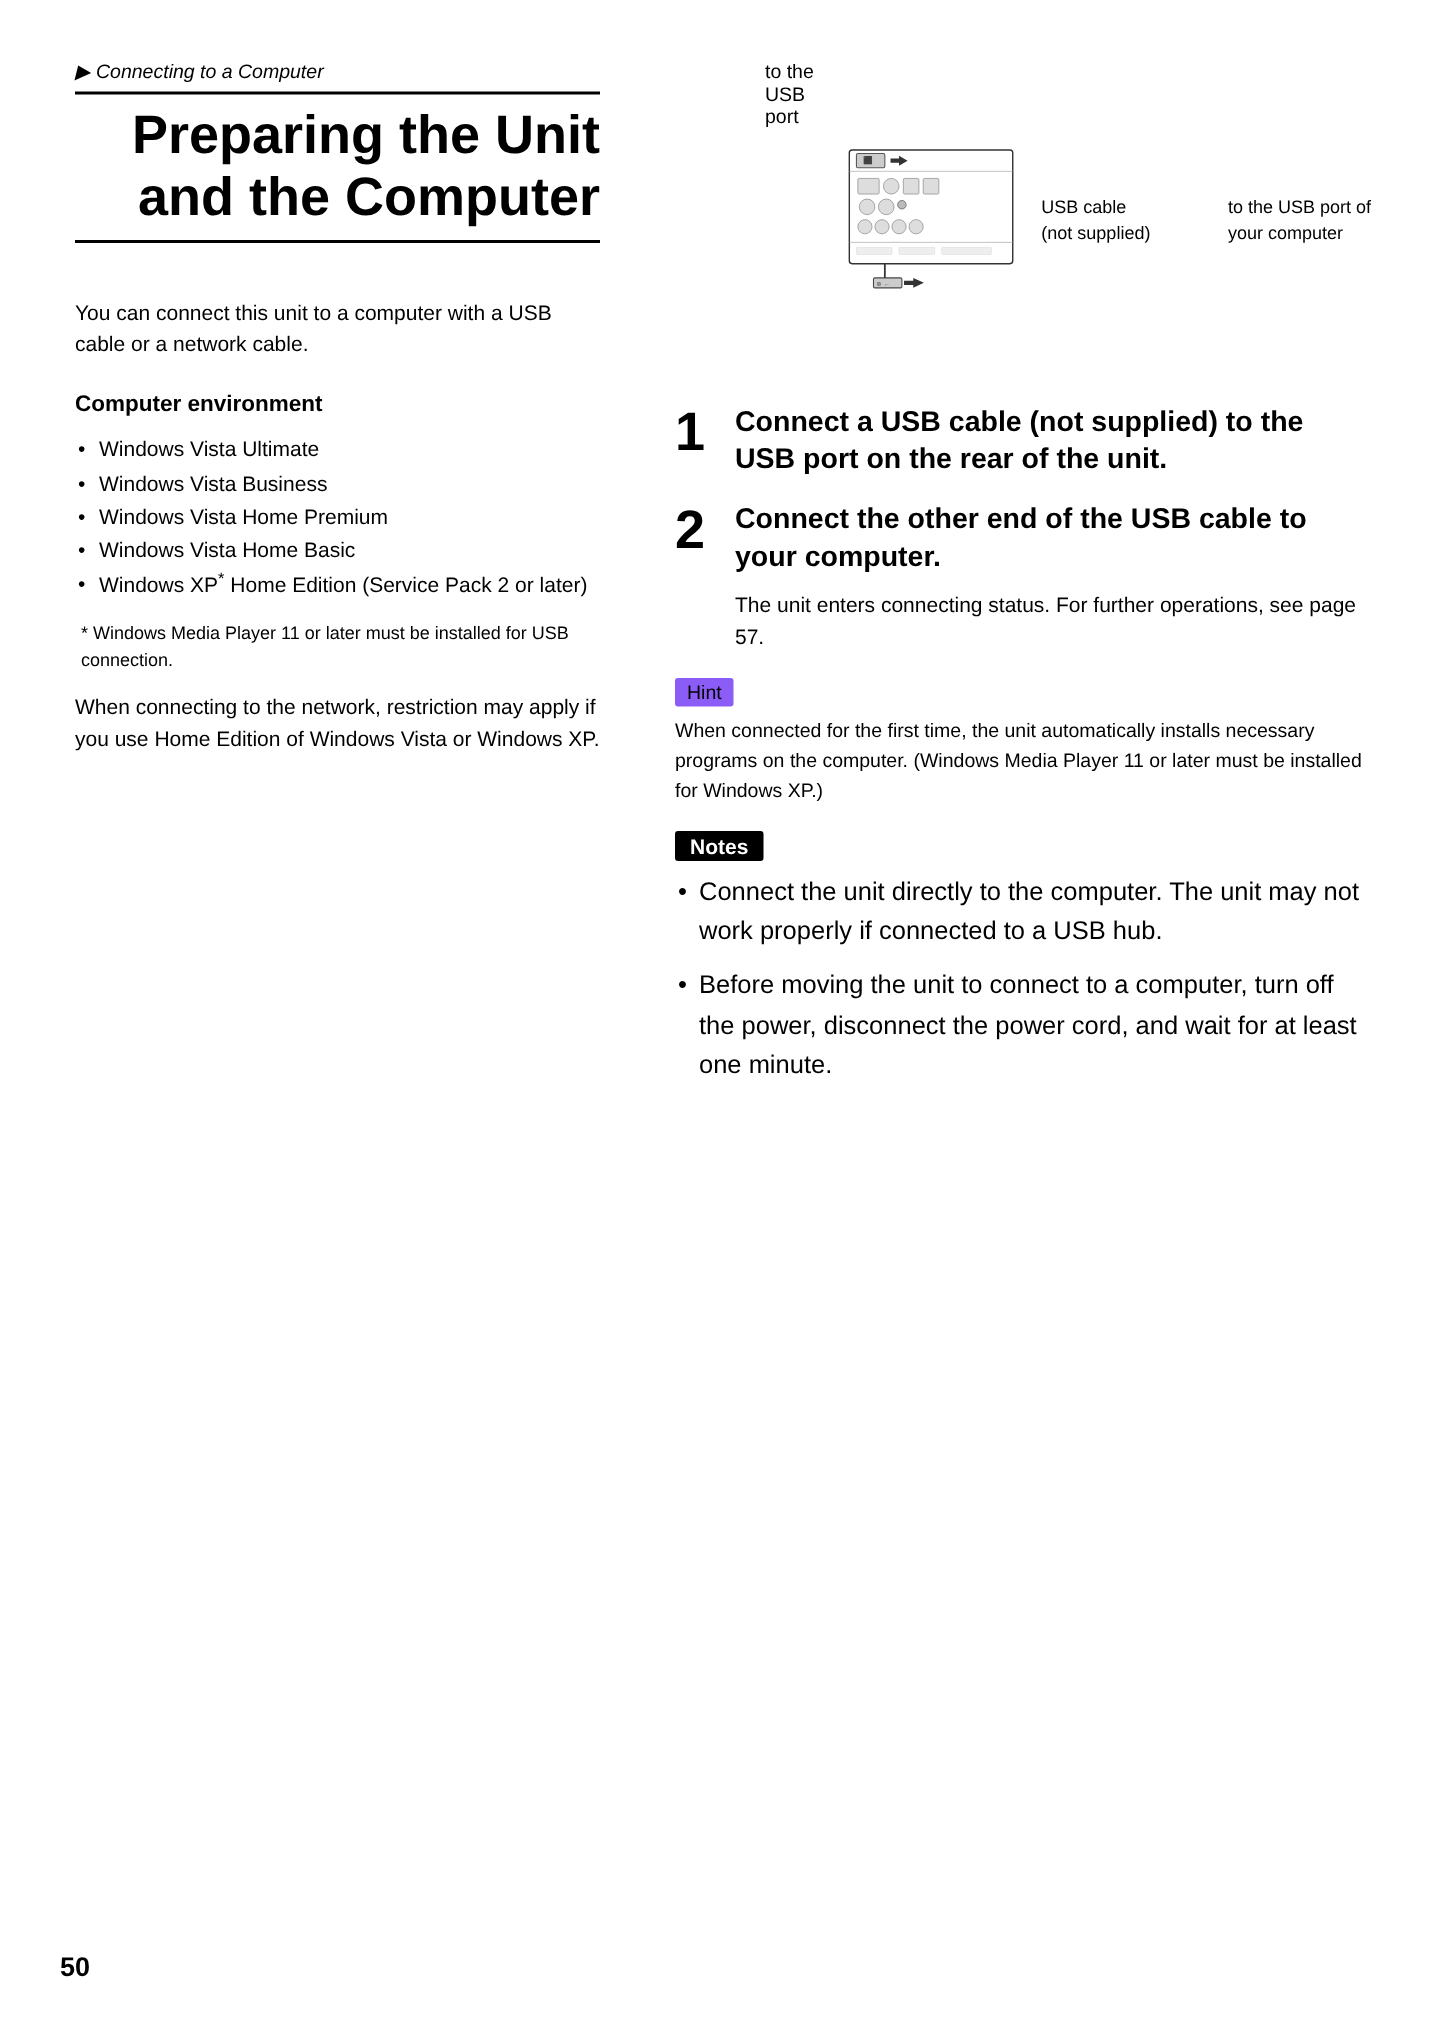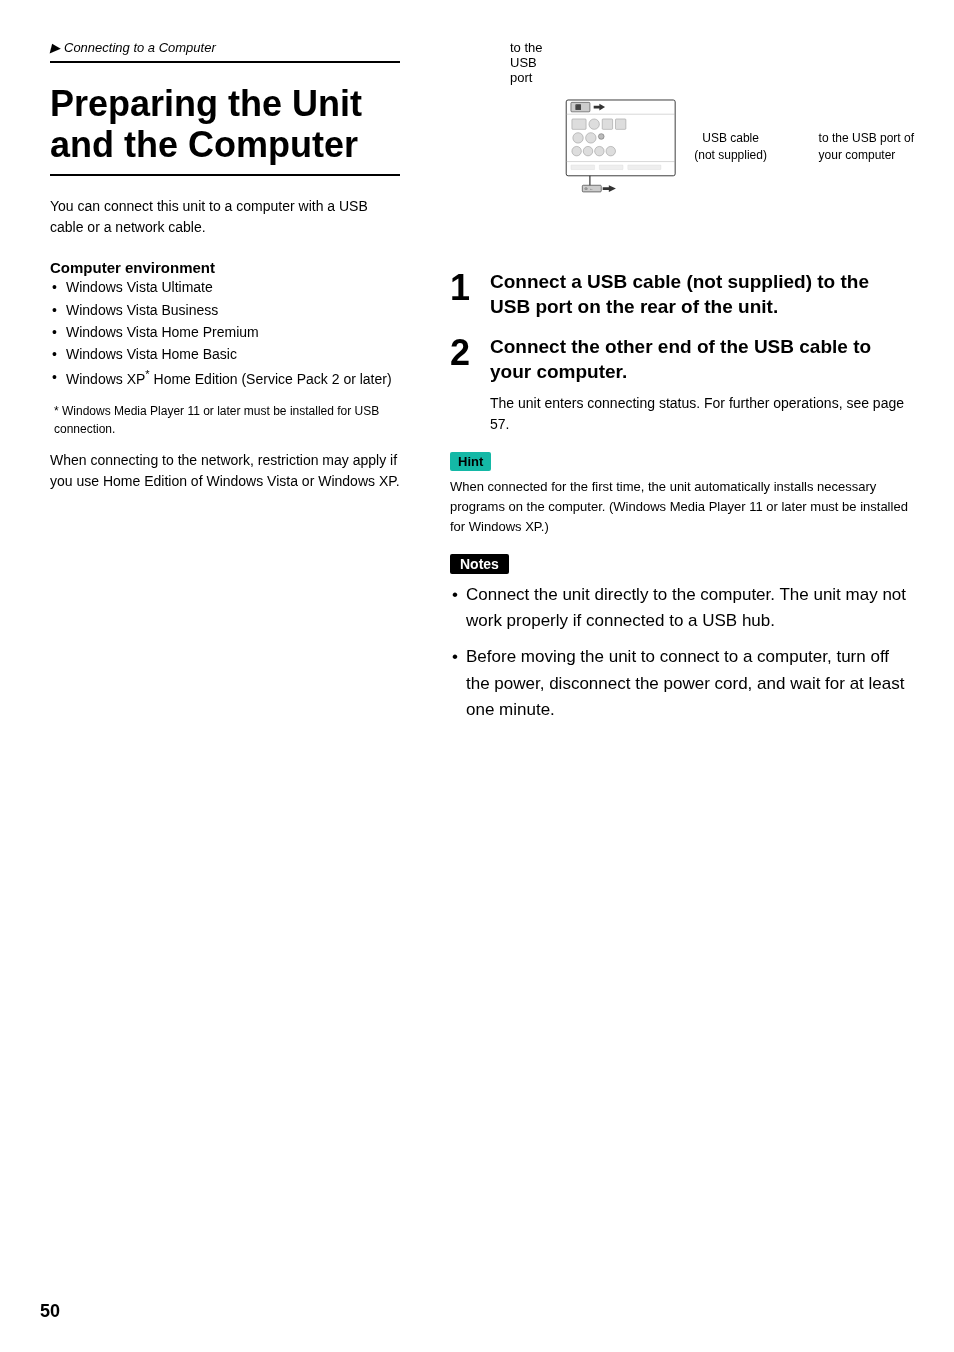--- a/index.html
+++ b/index.html
@@ -37,31 +37,33 @@
       display: flex;
       align-items: center;
       gap: 4px;
     }
     .page-title {
       font-size: 36px;
       font-weight: bold;
       line-height: 1.15;
       border-top: 2px solid #000;
       border-bottom: 2px solid #000;
-      padding: 20px 0 8px 0;
-      margin-bottom: 20px;
+      padding: 6px 0 8px 0;
+      margin-bottom: 36px;
+      text-align: right;
     }
     .intro-text {
       font-size: 14px;
       line-height: 1.55;
       margin-bottom: 20px;
     }
     .section-heading {
       font-size: 15px;
       font-weight: bold;
+      margin-bottom: 10px;
     }
     .bullet-list {
       list-style: none;
       padding: 0;
       margin: 0 0 12px 0;
     }
     .bullet-list li {
       padding-left: 16px;
       position: relative;
       font-size: 14px;
@@ -110,21 +112,20 @@
     }
     .cable-labels {
       display: flex;
       justify-content: space-between;
       width: 100%;
       margin-top: 4px;
     }
     .cable-label-left {
       font-size: 12px;
       line-height: 1.4;
-      text-align: center;
     }
     .cable-label-right {
       font-size: 12px;
       line-height: 1.4;
       text-align: left;
     }
 
     
     .step {
       display: flex;
@@ -150,24 +151,24 @@
       margin-top: 8px;
       line-height: 1.55;
     }
 
     
     .hint-box {
       margin: 12px 0 16px 0;
     }
     .hint-label {
       display: inline-block;
-      background: #14b8a6;
+      background: #8b5cf6;
       padding: 2px 8px;
       font-size: 13px;
-      font-weight: bold;
+      font-weight: normal;
       margin-bottom: 6px;
       border-radius: 2px;
     }
     .hint-text {
       font-size: 13px;
       line-height: 1.55;
     }
 
     
     .notes-box {

